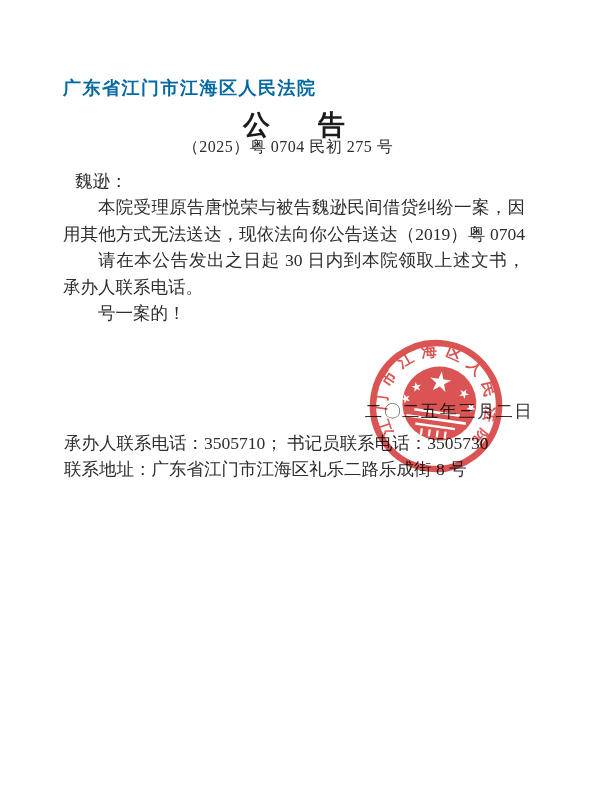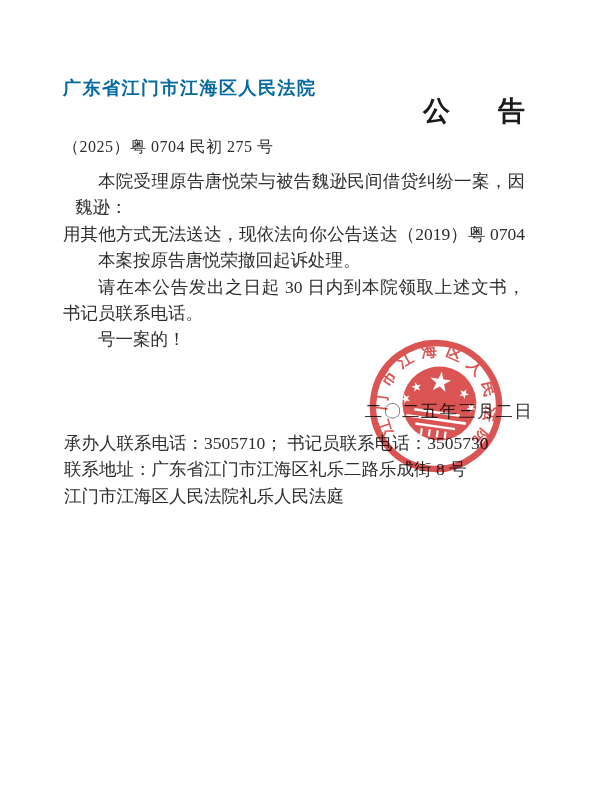--- a/index.html
+++ b/index.html
@@ -8,27 +8,27 @@
     overflow:hidden;
     font-family:"Liberation Serif","DejaVu Serif",serif;
     color:#2d2d2d;
   }
   .court-name {
     position:absolute; top:76px; left:63px; width:462px;
     text-align:left; font-size:18px; font-weight:bold;
     letter-spacing:1.5px; color:#0369a1; white-space:nowrap;
   }
   .notice-title {
-    position:absolute; top:93px; left:63px; width:462px;
-    text-align:right; font-size:27px; font-weight:bold; color:#1b1b1b;
+    position:absolute; top:107px; left:63px; width:462px;
+    text-align:center; font-size:27px; font-weight:bold; color:#1b1b1b;
   }
   .notice-title .second { margin-left:48px; }
   .case-number {
     position:absolute; top:137px; left:63px; width:450px;
-    text-align:left; font-size:16px; letter-spacing:0.5px;
+    text-align:center; font-size:16px; letter-spacing:0.5px;
   }
   .body-text {
     position:absolute; top:168px; left:63px; width:462px;
     font-size:17.5px; line-height:26.4px;
   }
   .bline { min-height:26.4px; }
   .bline.indent { text-indent:35px; }
   .bline.fill { text-align:justify; text-align-last:justify; }
   .bline.shift { margin-left:12px; }
   .issue-date {
@@ -51,35 +51,33 @@
 
   <div class="court-name">广东省江门市江海区人民法院</div>
 
   <div class="notice-title">
     <span>公</span><span class="second">告</span>
   </div>
 
   <div class="case-number">（2025）粤 0704 民初 275 号</div>
 
   <div class="body-text">
+      <div class="bline shift">魏逊：</div>
       <div class="bline indent fill">本院受理原告唐悦荣与被告魏逊民间借贷纠纷一案，因</div>
-      <div class="bline shift">魏逊：</div>
       <div class="bline fill">用其他方式无法送达，现依法向你公告送达（2019）粤 0704</div>
-      <div class="bline indent">本案按原告唐悦荣撤回起诉处理。</div>
       <div class="bline indent fill">请在本公告发出之日起 30 日内到本院领取上述文书，</div>
-      <div class="bline">书记员联系电话。</div>
+      <div class="bline">承办人联系电话。</div>
       <div class="bline indent">号一案的！</div>
     </div>
 
   <div class="issue-date">二〇二五年三月二日</div>
 
   <div class="footer-text">
       <div class="bline">承办人联系电话：3505710； 书记员联系电话：3505730</div>
       <div class="bline">联系地址：广东省江门市江海区礼乐二路乐成街 8 号</div>
-      <div class="bline">江门市江海区人民法院礼乐人民法庭</div>
     </div>
 
   <div class="seal">
     <svg width="150" height="150" viewBox="361 331 150 150" xmlns="http://www.w3.org/2000/svg">
       <defs>
         <path id="star" d="M0,-1 L0.225,-0.309 L0.951,-0.309 L0.363,0.118 L0.588,0.809
                            L0,0.382 L-0.588,0.809 L-0.363,0.118 L-0.951,-0.309 L-0.225,-0.309 Z"></path>
         <path id="sealArc" d="M 397.7 438.1 A 50 50 0 1 1 474.3 438.1" fill="none"></path>
       </defs>
       <g transform="rotate(8 436 406)">

